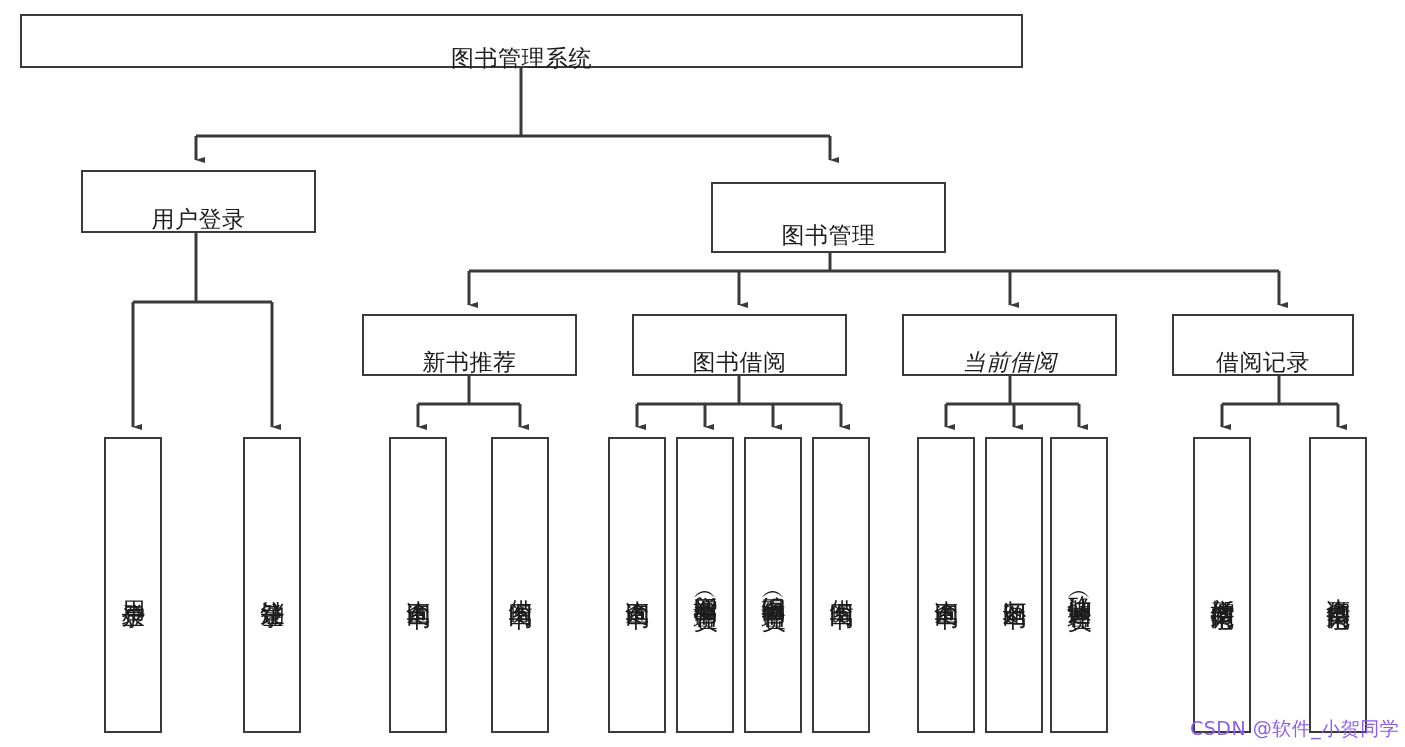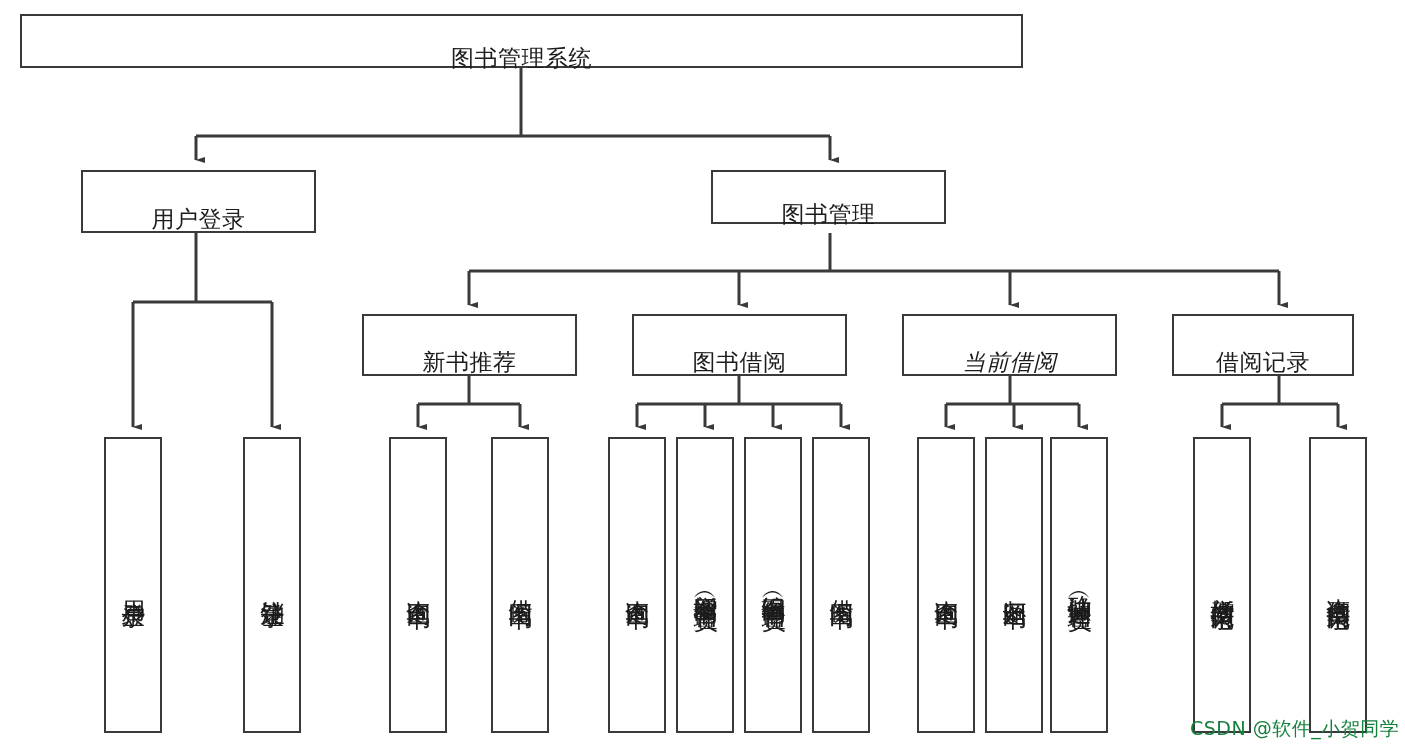--- a/index.html
+++ b/index.html
@@ -60,21 +60,21 @@
   .node.vert .label {
     writing-mode: vertical-rl;
     text-orientation: upright;
     font-size: 24px;
     line-height: 1.05;
     letter-spacing: 2px;
     max-height: 100%;
   }
   .watermark {
     position: absolute;
-    color: #15803d;
+    color: #8b5cf6;
     font-size: 19px;
     letter-spacing: 0.5px;
     white-space: nowrap;
     user-select: none;
   }
 </style>
 </head>
 <body>
 
 <div id="canvas">
@@ -129,21 +129,21 @@
     </g>
   </svg>
 
   <div class="node horiz root" style="left:20px; top:14px; width:1003px; height:54px;">
     <span class="label">图书管理系统</span>
   </div>
 
   <div class="node horiz" style="left:81px; top:170px; width:235px; height:63px;">
     <span class="label">用户登录</span>
   </div>
-  <div class="node horiz" style="left:711px; top:170px; width:235px; height:54px;">
+  <div class="node horiz" style="left:711px; top:182px; width:235px; height:71px;">
     <span class="label">图书管理</span>
   </div>
 
   <div class="node horiz" style="left:632px; top:314px; width:215px; height:62px;">
     <span class="label">图书借阅</span>
   </div>
   <div class="node horiz" style="left:362px; top:314px; width:215px; height:62px;">
     <span class="label">新书推荐</span>
   </div>
   <div class="node horiz" style="left:902px; top:314px; width:215px; height:62px;font-style:italic;">

